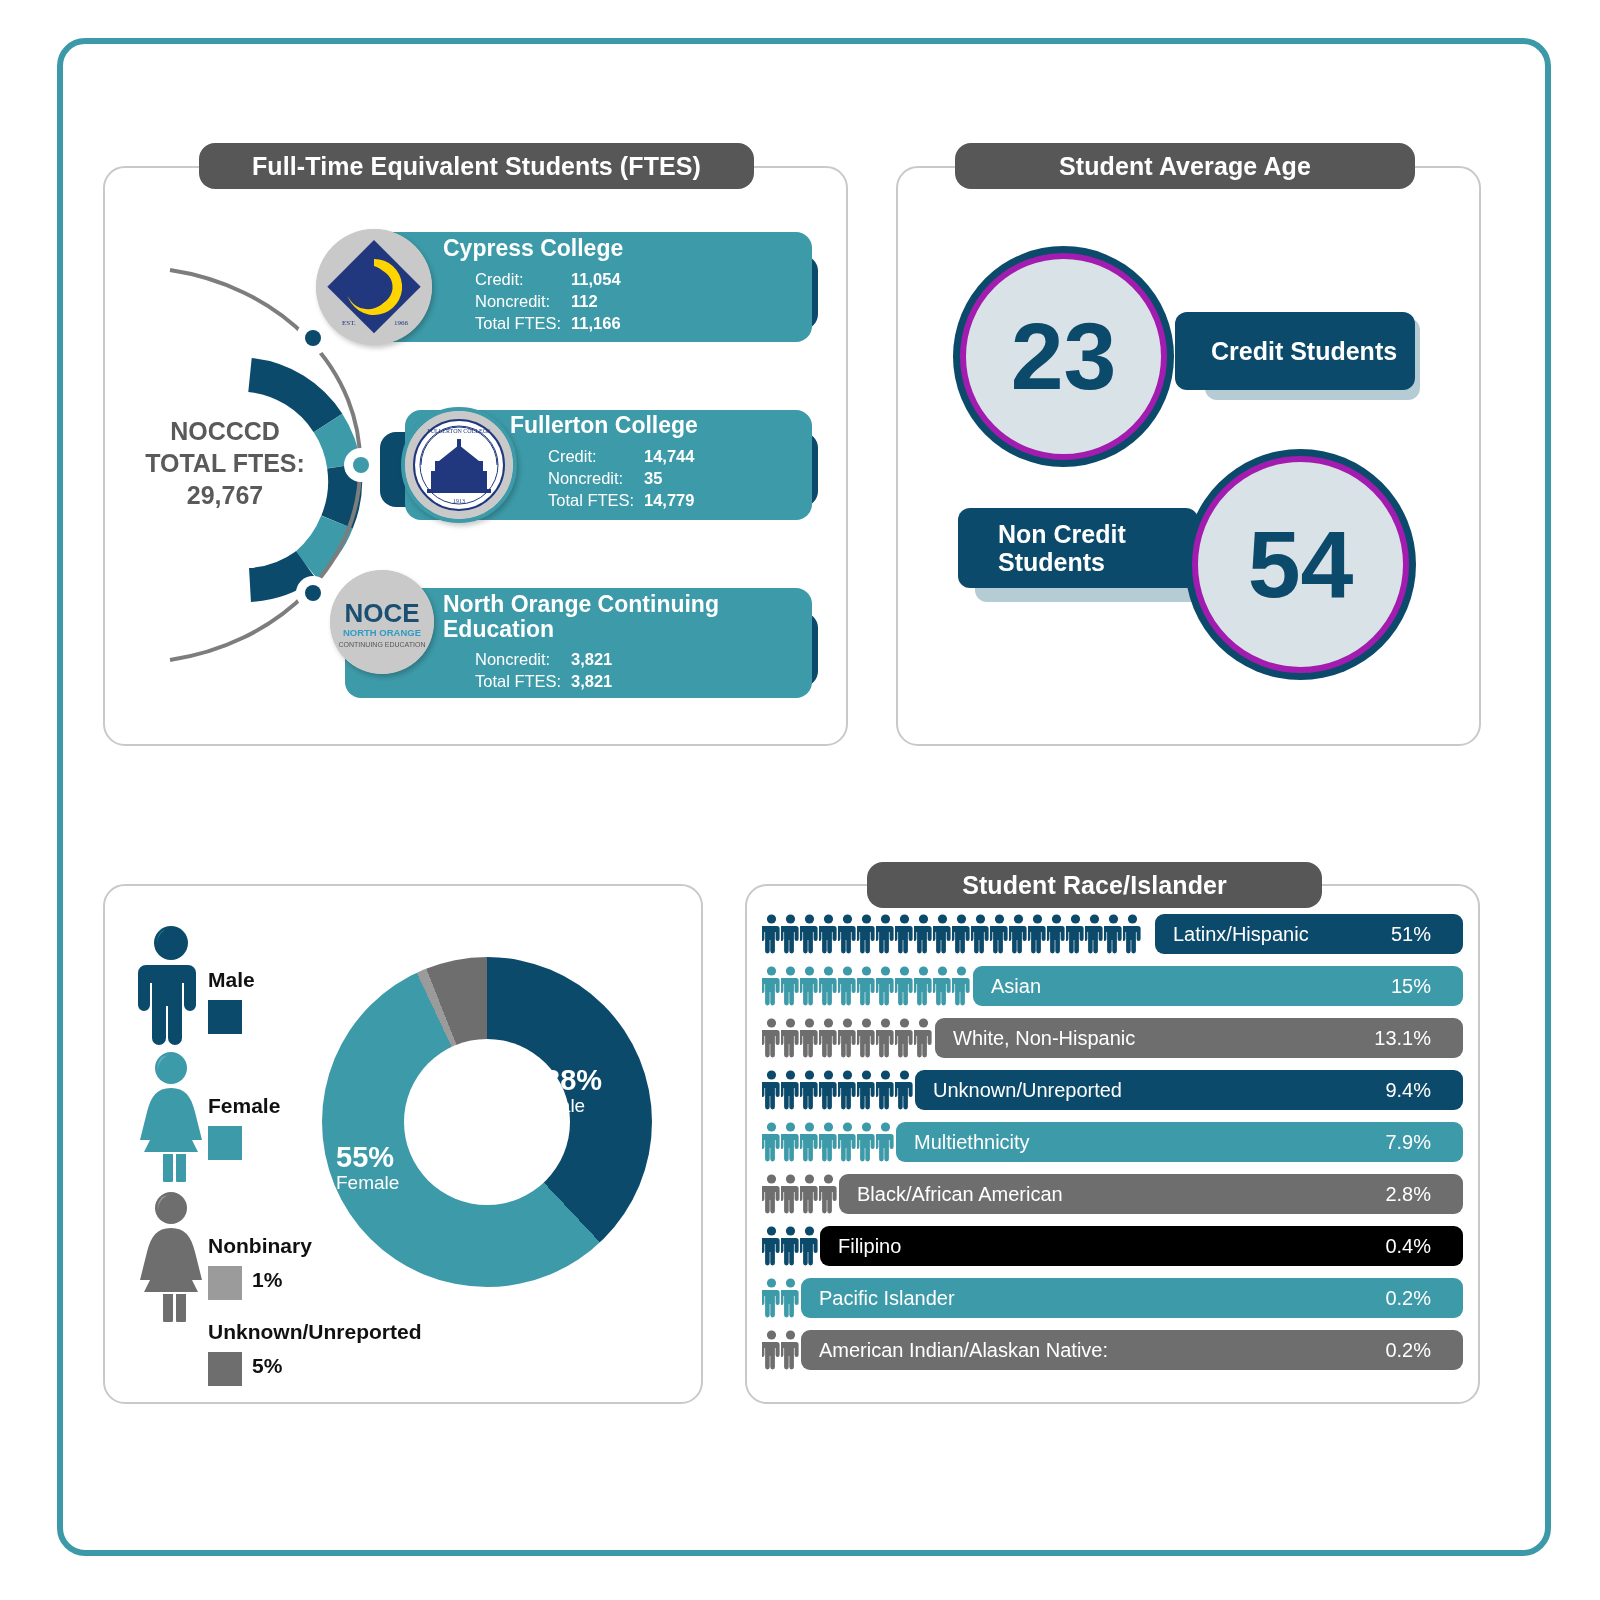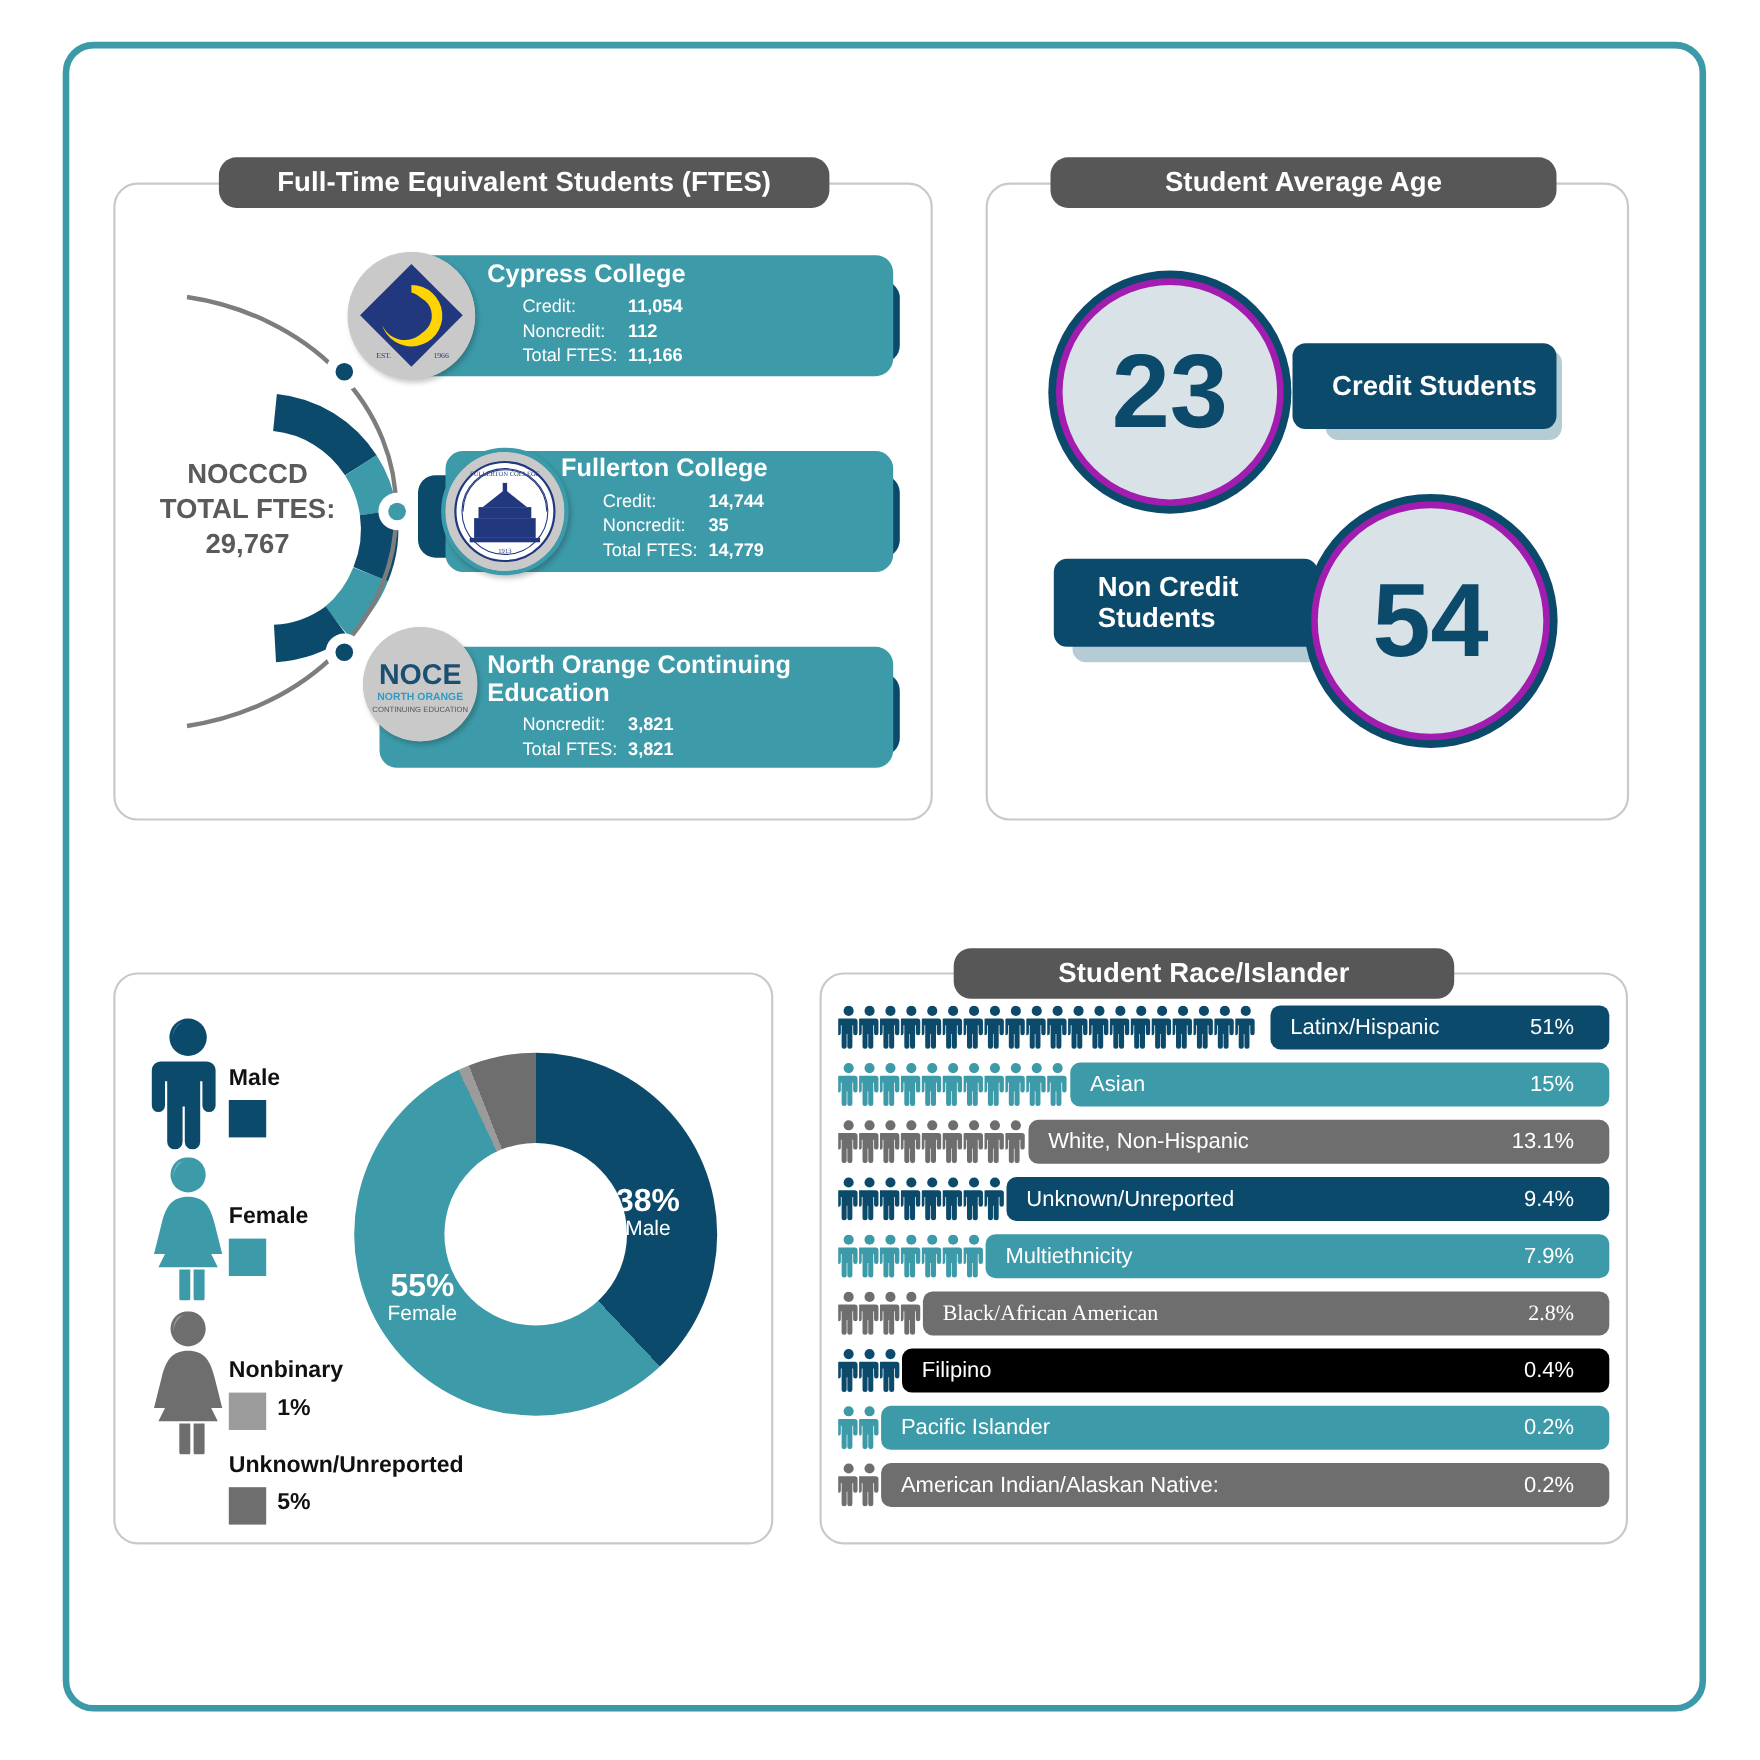--- a/index.html
+++ b/index.html
@@ -87,21 +87,21 @@
   .g-label{position:absolute;font-size:21px;color:#111;font-weight:bold;}
   .g-swatch{position:absolute;width:34px;height:34px;}
   .g-pct{position:absolute;font-size:21px;color:#111;font-weight:bold;}
 
   .donut-wrap{position:absolute;left:322px;top:957px;width:330px;height:330px;}
   .donut{width:330px;height:330px;border-radius:50%;}
   .donut-hole{
     position:absolute;left:82px;top:82px;width:166px;height:166px;
     border-radius:50%;background:#ffffff;
   }
-  .donut-txt{position:absolute;color:#ffffff;text-align:center;line-height:1.08;margin-top:12px;}
+  .donut-txt{position:absolute;color:#ffffff;text-align:left;line-height:1.08;}
   .donut-txt b{display:block;font-size:29px;font-weight:bold;}
   .donut-txt span{display:block;font-size:19px;}
 
   
   #race-panel{left:745px;top:884px;width:735px;height:520px;}
   #race-title{left:867px;top:862px;width:455px;height:46px;font-size:25px;}
 
   .race-row{position:absolute;left:0;width:735px;height:52px;}
   .race-bar{
     position:absolute;right:17px;height:40px;border-radius:9px;color:#ffffff;
@@ -595,21 +595,21 @@
           </svg>
           <svg class="person" width="19" height="44" viewBox="0 0 19 44">
             <circle cx="9.5" cy="5" r="4.6" fill="#6e6e6e"></circle>
             <path d="M4 12 h11 a2.6 2.6 0 0 1 2.6 2.6 v10.5 a2 2 0 0 1 -4 0 v-7 h-0.7 v19 a2.3 2.3 0 0 1 -4.6 0 v-11 h-0.6 v11 a2.3 2.3 0 0 1 -4.6 0 v-19 h-0.7 v7 a2 2 0 0 1 -4 0 v-10.5 a2.6 2.6 0 0 1 2.6 -2.6 z" fill="#6e6e6e"></path>
           </svg>
           <svg class="person" width="19" height="44" viewBox="0 0 19 44">
             <circle cx="9.5" cy="5" r="4.6" fill="#6e6e6e"></circle>
             <path d="M4 12 h11 a2.6 2.6 0 0 1 2.6 2.6 v10.5 a2 2 0 0 1 -4 0 v-7 h-0.7 v19 a2.3 2.3 0 0 1 -4.6 0 v-11 h-0.6 v11 a2.3 2.3 0 0 1 -4.6 0 v-19 h-0.7 v7 a2 2 0 0 1 -4 0 v-10.5 a2.6 2.6 0 0 1 2.6 -2.6 z" fill="#6e6e6e"></path>
           </svg>
         </div>
-        <div class="race-bar" style="background: rgb(110, 110, 110); left: 94px; top: 6px; font-family: Liberation Serif, serif;">
+        <div class="race-bar" style="background: rgb(110, 110, 110); left: 94px; top: 6px;">
           <span class="rl">Black/African American</span>
           <span class="rv">2.8%</span>
         </div>
       </div>
       <div class="race-row" style="top: 312px;">
         <div class="race-people">
           <svg class="person" width="19" height="44" viewBox="0 0 19 44">
             <circle cx="9.5" cy="5" r="4.6" fill="#0c4a6b"></circle>
             <path d="M4 12 h11 a2.6 2.6 0 0 1 2.6 2.6 v10.5 a2 2 0 0 1 -4 0 v-7 h-0.7 v19 a2.3 2.3 0 0 1 -4.6 0 v-11 h-0.6 v11 a2.3 2.3 0 0 1 -4.6 0 v-19 h-0.7 v7 a2 2 0 0 1 -4 0 v-10.5 a2.6 2.6 0 0 1 2.6 -2.6 z" fill="#0c4a6b"></path>
           </svg>

